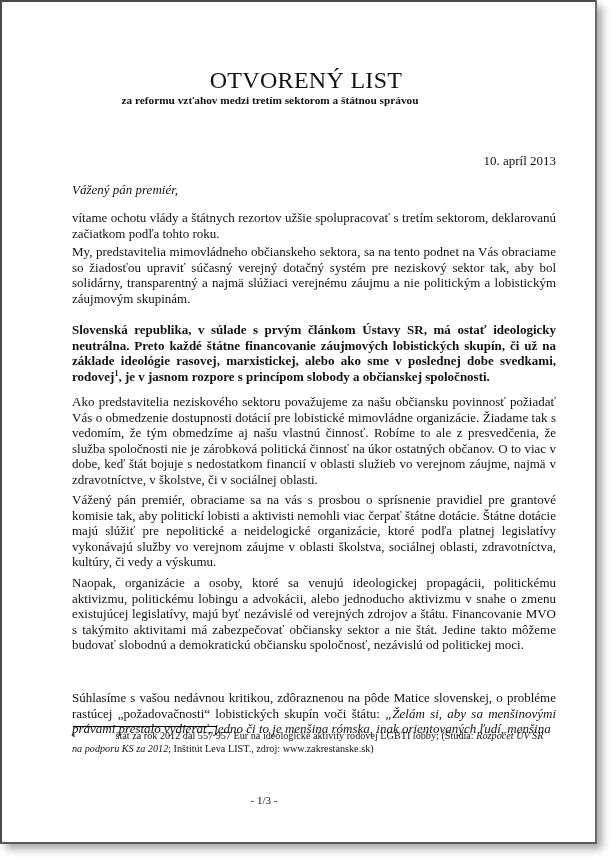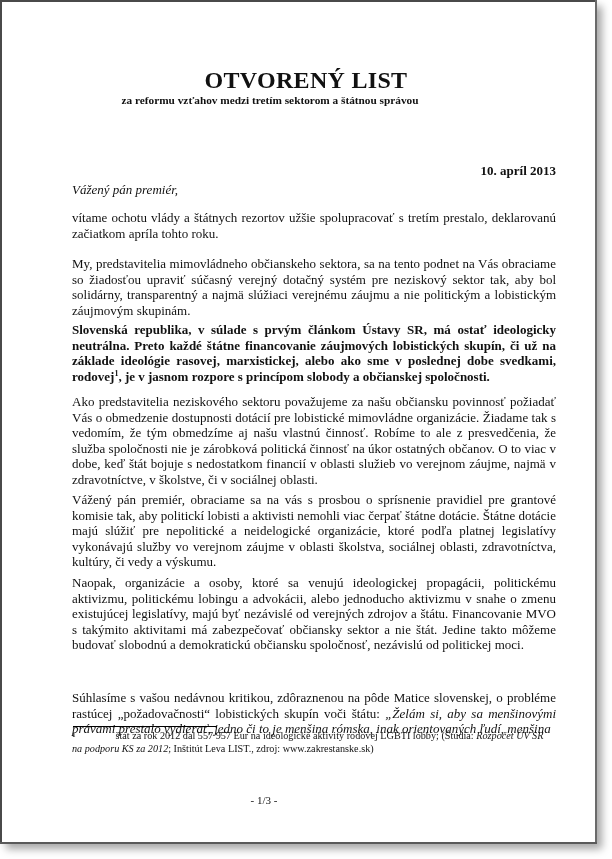--- a/index.html
+++ b/index.html
@@ -10,27 +10,27 @@
   .page {
     position:absolute; left:0; top:0; width:596px; height:843px; background:#fff;
     border-top:2px solid #4a4a4a; border-left:2px solid #4a4a4a;
     box-sizing:border-box;
     box-shadow: 6px 6px 8px rgba(0,0,0,0.35);
   }
   .edge-r { position:absolute; left:595px; top:0; width:2px; height:843px; background:#6a6a6a; }
   .edge-b { position:absolute; left:0; top:842px; width:597px; height:2px; background:#5a5a5a; }
   .title {
     position:absolute; left:0; width:612px; top:66px; text-align:center;
-    font-size:24px; letter-spacing:0.3px; line-height:28px;font-weight:bold;
+    font-size:24px; letter-spacing:0.3px; line-height:28px;
   }
   .subtitle {
     position:absolute; left:0; width:540px; top:93px; text-align:center;
     font-size:11.3px; font-weight:bold; line-height:14px;
   }
-  .date { position:absolute; right:56px; top:163px; font-size:13px;font-weight:bold; }
+  .date { position:absolute; right:56px; top:153px; font-size:13px; }
   .para {
     position:absolute; left:72px; width:484px; font-size:13px; line-height:15.6px;
     text-align:justify;
   }
   .para sup { font-size:8px; vertical-align:super; line-height:0; }
   .para i { font-style:italic; }
   .fn-rule { position:absolute; left:73px; top:726px; width:144px; height:1px; background:#000; }
   .footnote {
     position:absolute; left:72px; top:729px; width:480px; font-size:10.2px; line-height:13px;
   }
@@ -42,22 +42,22 @@
 
 <div class="page"></div>
 <div class="edge-r"></div>
 <div class="edge-b"></div>
 
 <div class="title">OTVORENÝ LIST</div>
 <div class="subtitle">za reformu vzťahov medzi tretím sektorom a štátnou správou</div>
 <div class="date">10. apríl 2013</div>
 
 <div class="para" style="top:182px;font-style:italic;">Vážený pán premiér,</div>
-<div class="para" style="top:210px;">vítame ochotu vlády a štátnych rezortov užšie spolupracovať s tretím prestalo, deklarovanú začiatkom apríla tohto roku.</div>
-<div class="para" style="top:256px;">My, predstavitelia mimovládneho občianskeho sektora, sa na tento podnet na Vás obraciame so žiadosťou upraviť súčasný verejný dotačný systém pre neziskový sektor tak, aby bol solidárny, transparentný a najmä slúžiaci verejnému záujmu a nie politickým a lobistickým záujmovým skupinám.</div>
+<div class="para" style="top:210px;">vítame ochotu vlády a štátnych rezortov užšie spolupracovať s tretím sektorom, deklarovanú začiatkom podľa tohto roku.</div>
+<div class="para" style="top:244px;">My, predstavitelia mimovládneho občianskeho sektora, sa na tento podnet na Vás obraciame so žiadosťou upraviť súčasný verejný dotačný systém pre neziskový sektor tak, aby bol solidárny, transparentný a najmä slúžiaci verejnému záujmu a nie politickým a lobistickým záujmovým skupinám.</div>
 <div class="para" style="top:322px;font-weight:bold;"><span>Slovenská republika, v súlade s prvým článkom Ústavy SR, má ostať ideologicky neutrálna. Preto každé štátne financovanie záujmových lobistických skupín, či už na základe ideológie rasovej, marxistickej, alebo ako sme v poslednej dobe svedkami, rodovej</span><sup>1</sup><span>, je v jasnom rozpore s princípom slobody a občianskej spoločnosti.</span></div>
 <div class="para" style="top:394px;">Ako predstavitelia neziskového sektoru považujeme za našu občiansku povinnosť požiadať Vás o obmedzenie dostupnosti dotácií pre lobistické mimovládne organizácie. Žiadame tak s vedomím, že tým obmedzíme aj našu vlastnú činnosť. Robíme to ale z presvedčenia, že služba spoločnosti nie je zárobková politická činnosť na úkor ostatných občanov. O to viac v dobe, keď štát bojuje s nedostatkom financií v oblasti služieb vo verejnom záujme, najmä v zdravotníctve, v školstve, či v sociálnej oblasti.</div>
 <div class="para" style="top:492px;">Vážený pán premiér, obraciame sa na vás s prosbou o sprísnenie pravidiel pre grantové komisie tak, aby politickí lobisti a aktivisti nemohli viac čerpať štátne dotácie. Štátne dotácie majú slúžiť pre nepolitické a neidelogické organizácie, ktoré podľa platnej legislatívy vykonávajú služby vo verejnom záujme v oblasti školstva, sociálnej oblasti, zdravotníctva, kultúry, či vedy a výskumu.</div>
 <div class="para" style="top:575px;">Naopak, organizácie a osoby, ktoré sa venujú ideologickej propagácii, politickému aktivizmu, politickému lobingu a advokácii, alebo jednoducho aktivizmu v snahe o zmenu existujúcej legislatívy, majú byť nezávislé od verejných zdrojov a štátu. Financovanie MVO s takýmito aktivitami má zabezpečovať občiansky sektor a nie štát. Jedine takto môžeme budovať slobodnú a demokratickú občiansku spoločnosť, nezávislú od politickej moci.</div>
 <div class="para" style="top:673px;margin-top:17px;"><span>Súhlasíme s vašou nedávnou kritikou, zdôraznenou na pôde Matice slovenskej, o probléme rastúcej „požadovačnosti“ lobistických skupín voči štátu:</span> <i>„Želám si, aby sa menšinovými právami prestalo vydierať, jedno či to je menšina rómska, inak orientovaných ľudí, menšina</i></div>
 
 <div class="fn-rule"></div>
 <div class="footnote"><span class="fn-num">1</span><span>štát za rok 2012 dal 557 957 Eur na ideologické aktivity rodovej LGBTI lobby; (Štúdia: </span><i>Rozpočet ÚV SR na podporu KS za 2012</i><span>; Inštitút Leva LIST., zdroj: www.zakrestanske.sk)</span></div>
 
 <div class="page-num">- 1/3 -</div>

